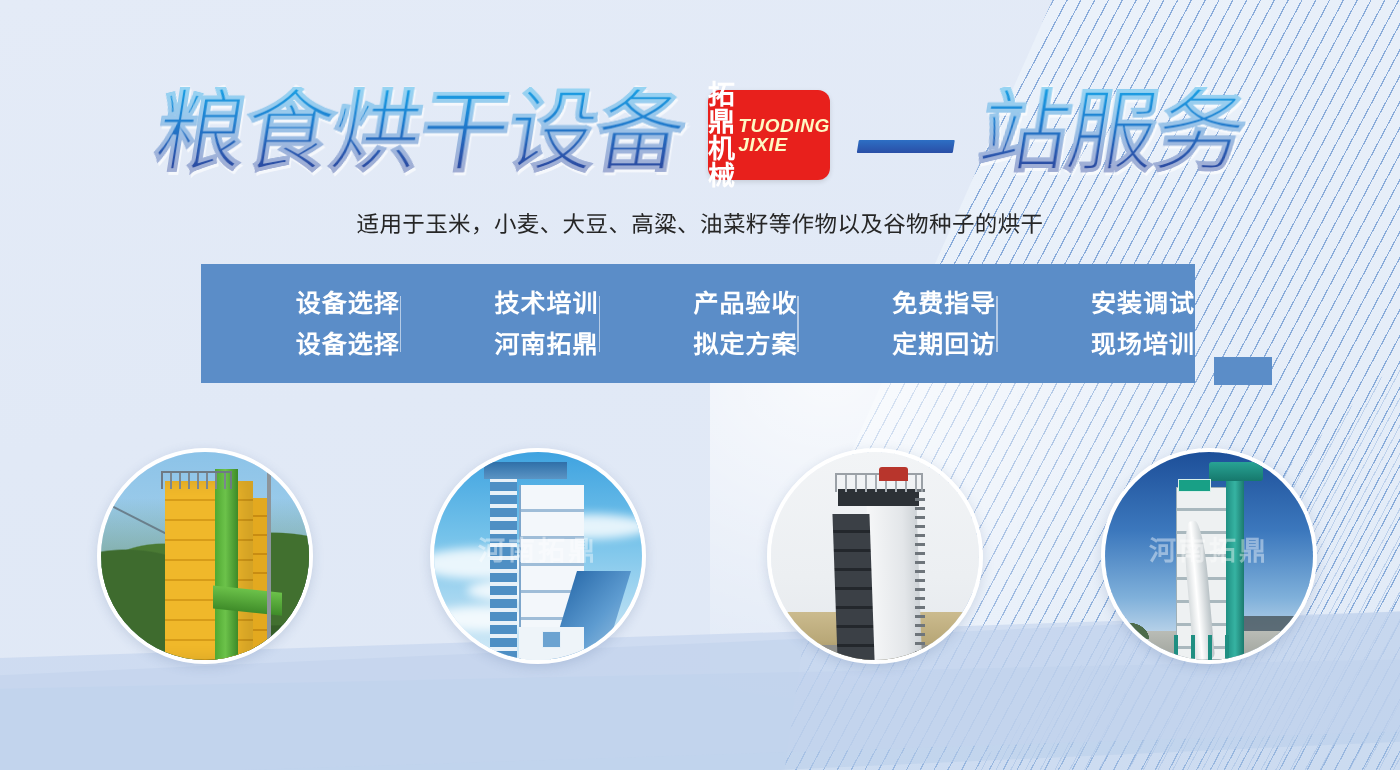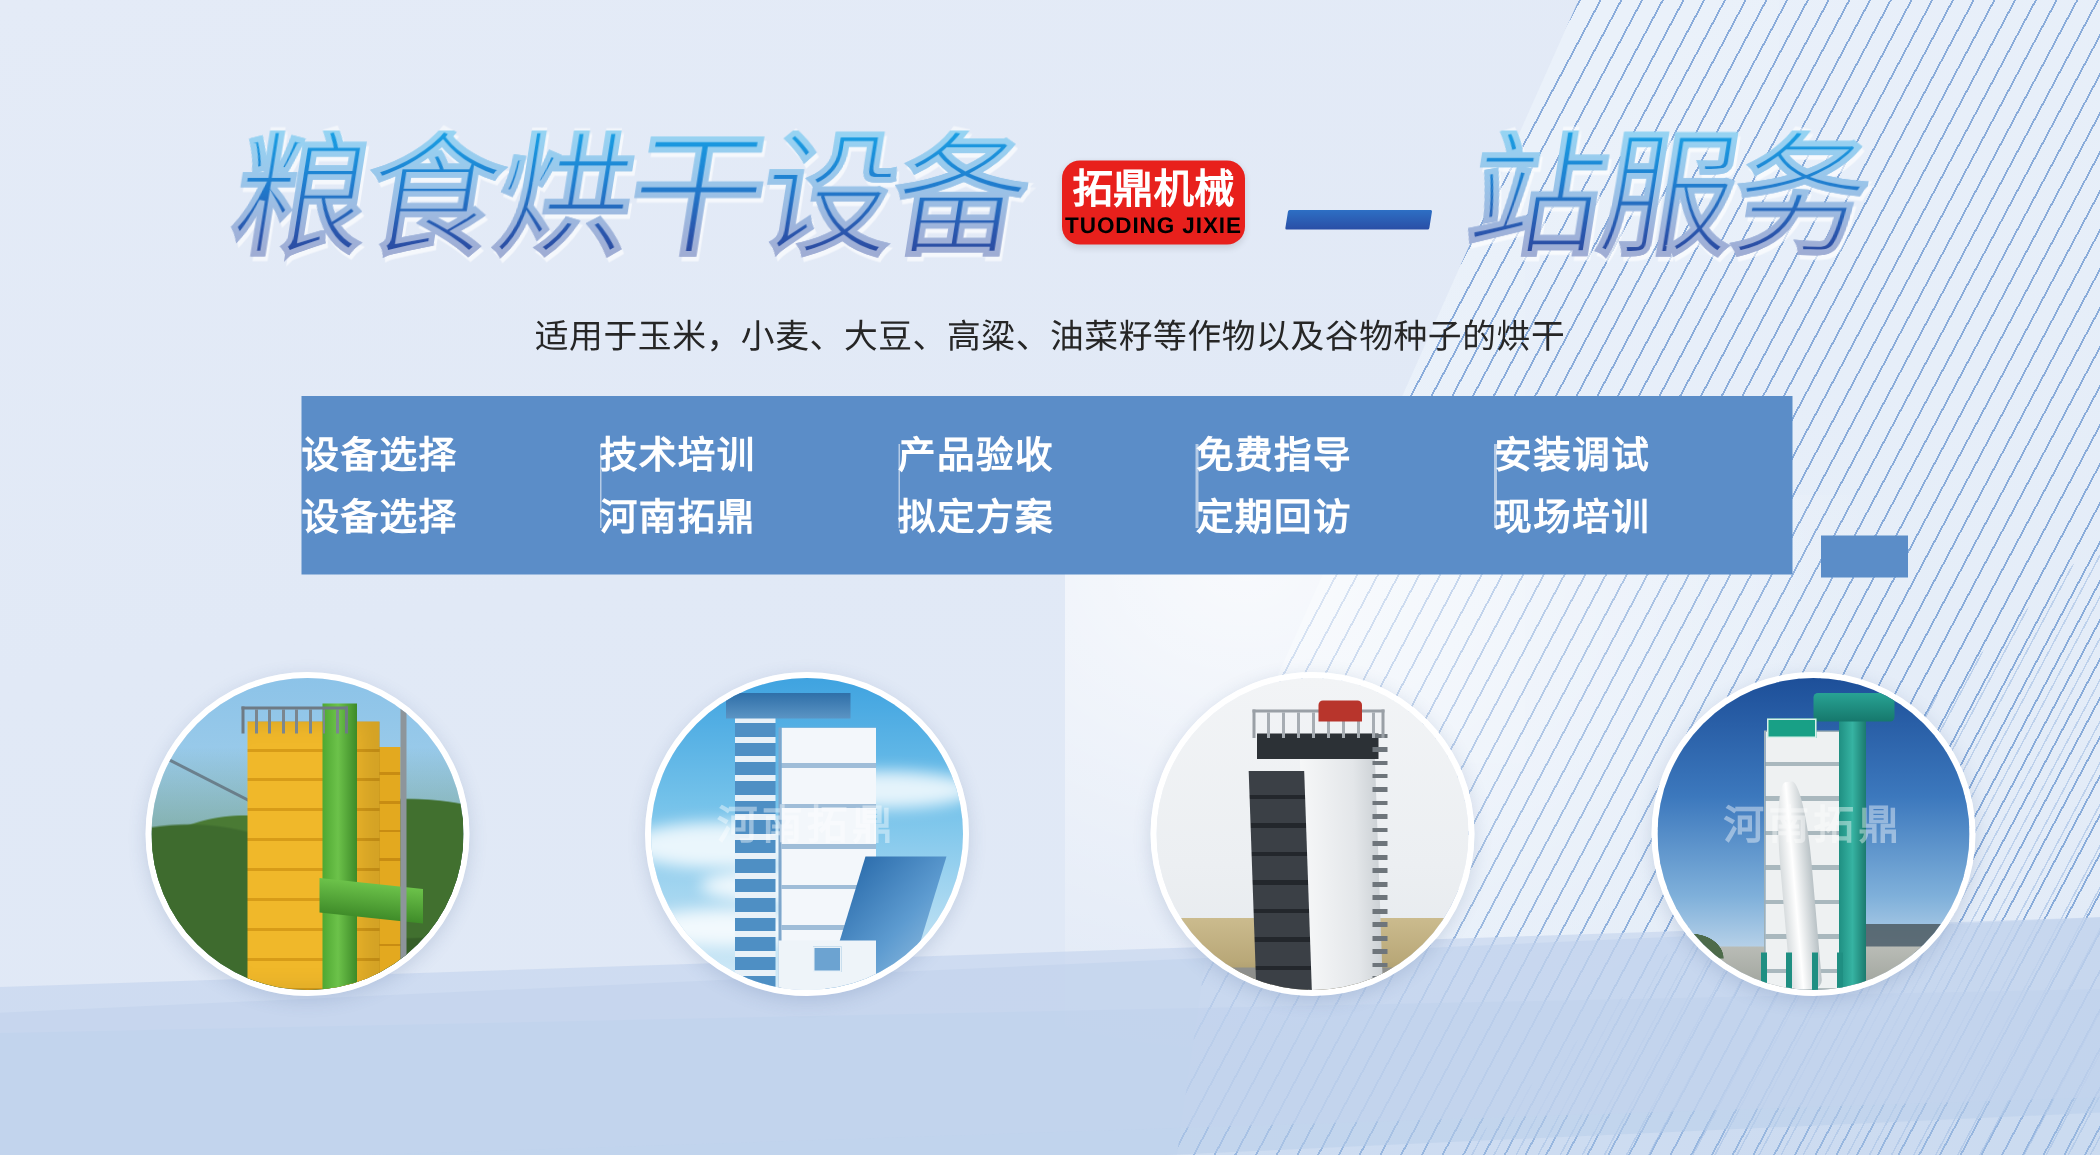--- a/index.html
+++ b/index.html
@@ -108,39 +108,40 @@
   .dash-mark {
     width:96px; height:13px;
     background:linear-gradient(180deg,#2d6fc4 0%,#2a4ea6 100%);
     transform:skewX(-9deg) translateY(14px);
     margin:0 6px 0 10px;
     border-radius:1px;
   }
 
   
   .logo-badge {
-    width:122px; height:56px;
+    width:122px; height:90px;
     background:#e8201c;
     border-radius:12px;
-    display:flex; flex-direction:column;
+    display:flex; flex-direction:row;
     align-items:center; justify-content:center;
     gap:3px;
     flex:none;
     margin:6px 6px 0 6px;
     box-shadow:0 2px 5px rgba(0,0,0,.12);
   }
   .logo-cn {
     color:#fff; font-weight:bold; font-size:27px;
     letter-spacing:0px; line-height:1;
     font-family:"DejaVu Sans","Liberation Sans",sans-serif;
   }
   .logo-en {
-    color:#000000; font-weight:bold; font-size:15px;
+    color:#fef9c3; font-weight:bold; font-size:19px;
     letter-spacing:.6px; line-height:1;
     font-family:"Liberation Sans",sans-serif;
+    font-style:italic;
   }
 
   
   .subtitle {
     position:absolute; left:0; top:206px; width:1400px;
     text-align:center;
     font-size:22.5px;
     color:#262626;
     letter-spacing:.4px;
     font-family:Liberation Serif, serif;
@@ -150,21 +151,21 @@
   .feature-bar {
     position:absolute; left:201px; top:264px;
     width:994px; height:119px;
     background:#5b8dc8;
     display:flex; align-items:center;
   }
   .feature-item {
     flex:1 1 0;
     position:relative;
     display:flex; flex-direction:column;
-    align-items:flex-start; justify-content:center;
+    align-items:flex-end; justify-content:center;
     gap:16px;
     color:#ffffff;
     font-weight:bold;
     font-size:25px;
     line-height:1;
     letter-spacing:1px;
     font-family:"DejaVu Sans","Liberation Sans",sans-serif;
   }
   .feature-item + .feature-item::before {
     content:"";

